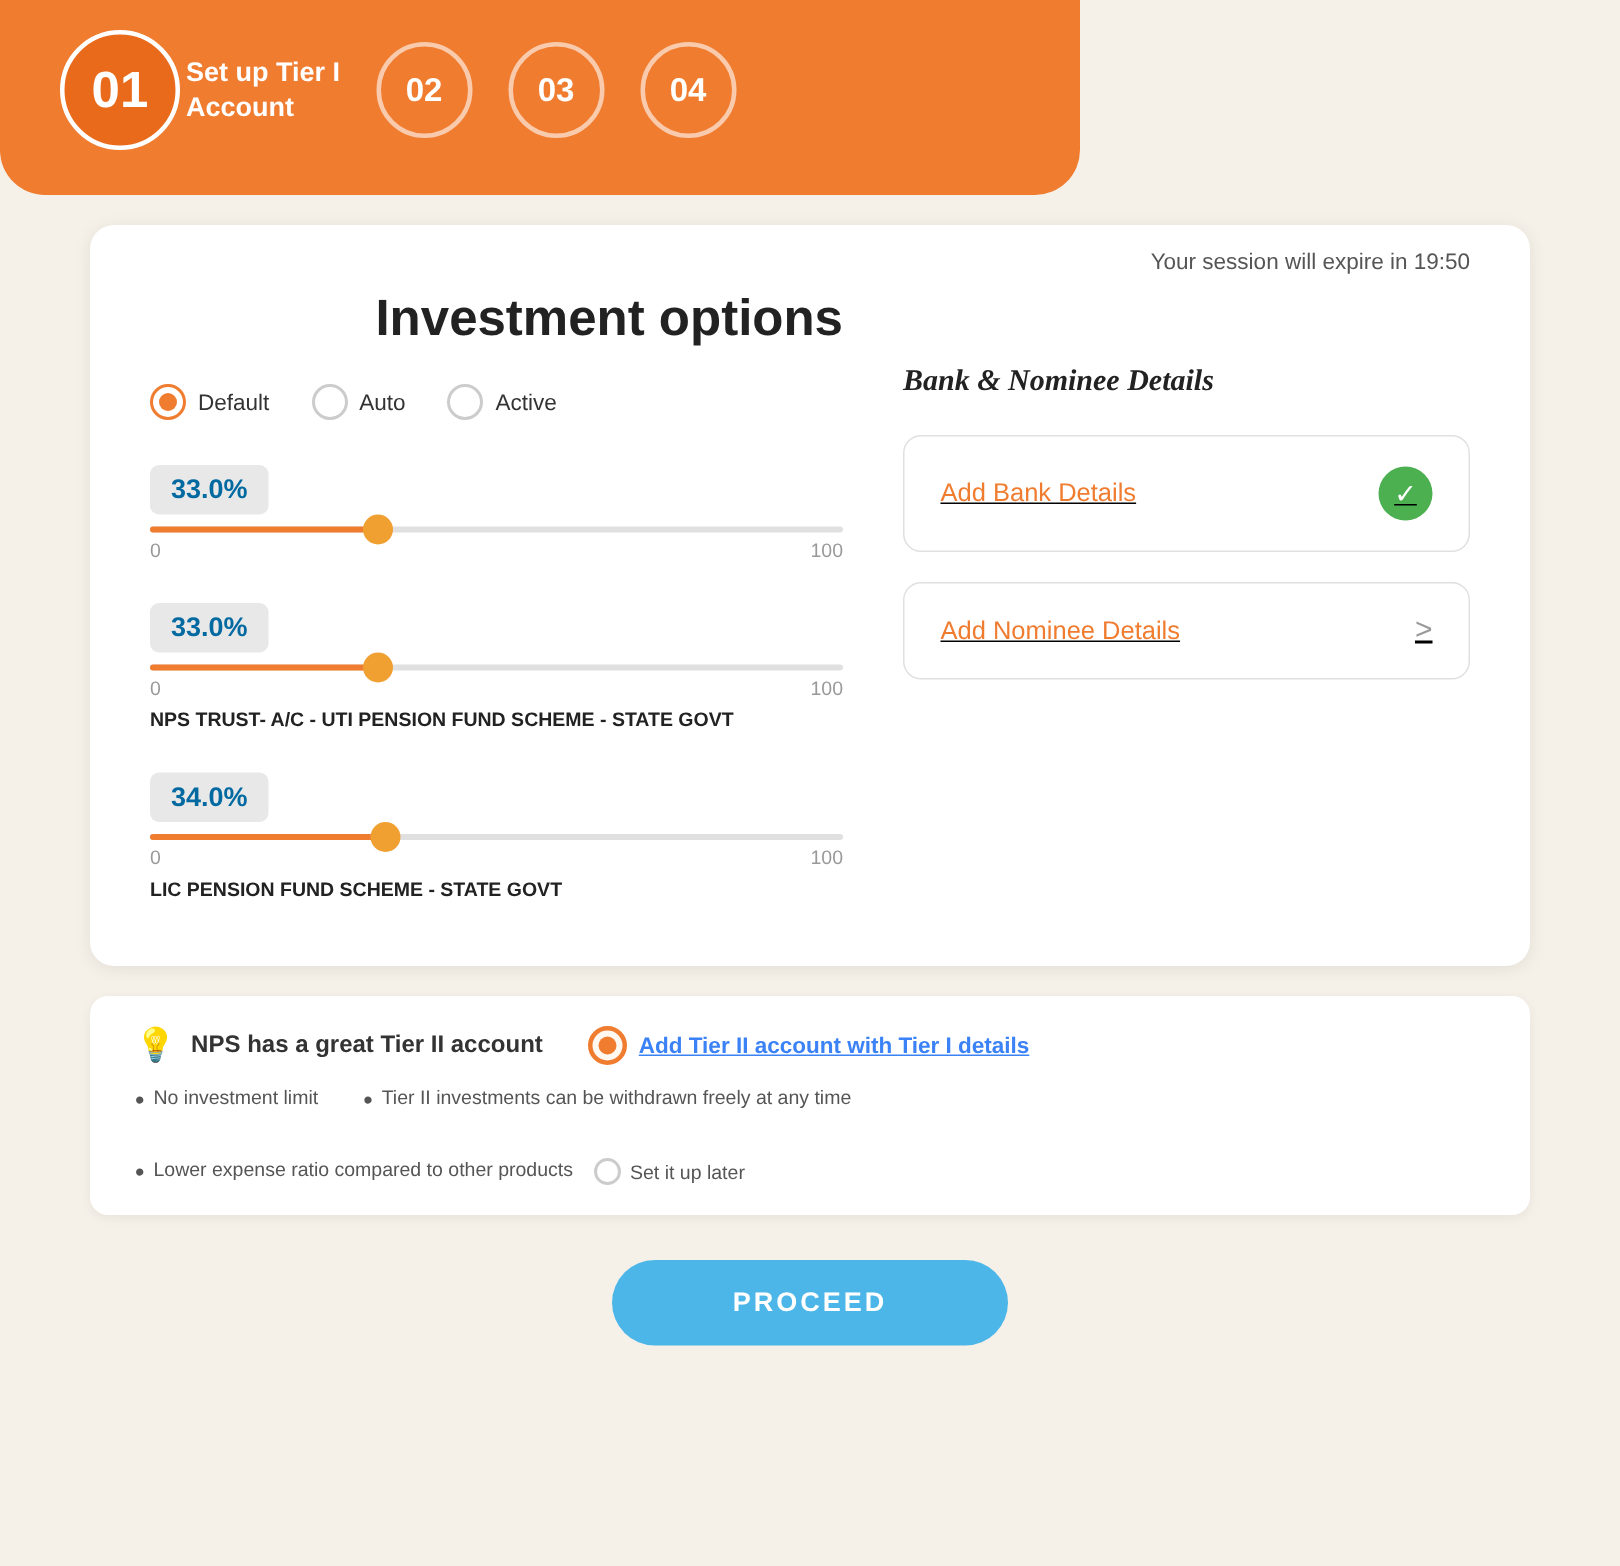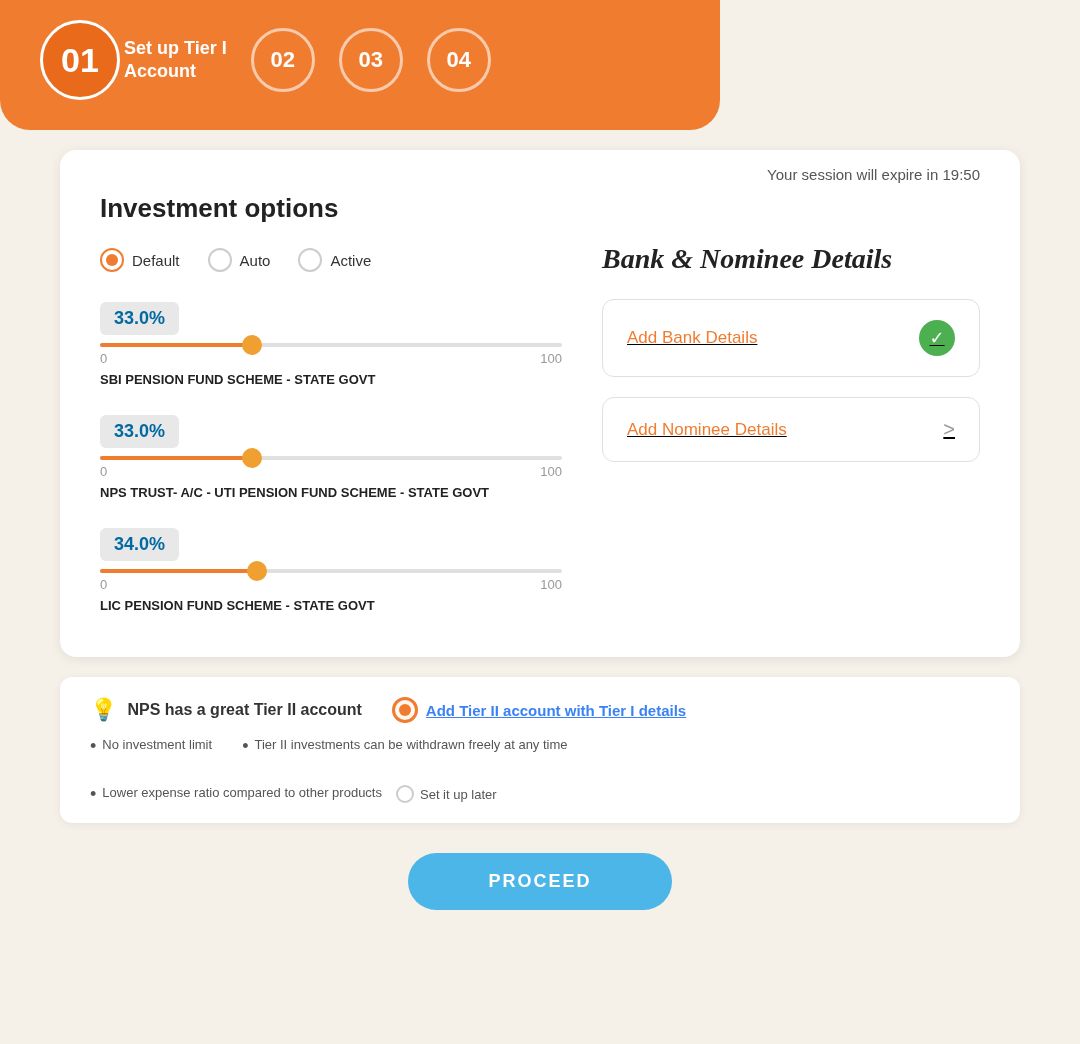--- a/index.html
+++ b/index.html
@@ -81,31 +81,31 @@
     .left-col {
       flex: 1.1;
     }
 
     .right-col {
       flex: 0.9;
       padding-top: 10px;
     }
 
     .section-title {
-      font-size: 26px;
+      font-size: 34px;
       font-weight: 700;
       color: #222;
       margin-bottom: 24px;
-      text-align: left;
+      text-align: right;
     }
 
     .section-title.right {
       font-family: 'Georgia', serif;
       font-style: italic;
-      font-size: 28px;
+      font-size: 20px;
       color: #222;
       text-align: left;
       margin-top: 40px;
     }
 
     
     .radio-group {
       display: flex;
       align-items: flex-start;
       gap: 28px;
@@ -405,21 +405,20 @@
         <div class="slider-container">
           <div class="slider-track">
             <div class="slider-fill" style="width: 33%"></div>
             <div class="slider-thumb" style="left: 33%"></div>
           </div>
         </div>
         <div class="slider-labels">
           <span>0</span>
           <span>100</span>
         </div>
-        <div class="fund-name">SBI PENSION FUND SCHEME - STATE GOVT</div>
       </div>
 
       <div class="fund-row">
         <div class="fund-pct-box">33.0%</div>
         <div class="slider-container">
           <div class="slider-track">
             <div class="slider-fill" style="width: 33%"></div>
             <div class="slider-thumb" style="left: 33%"></div>
           </div>
         </div>

